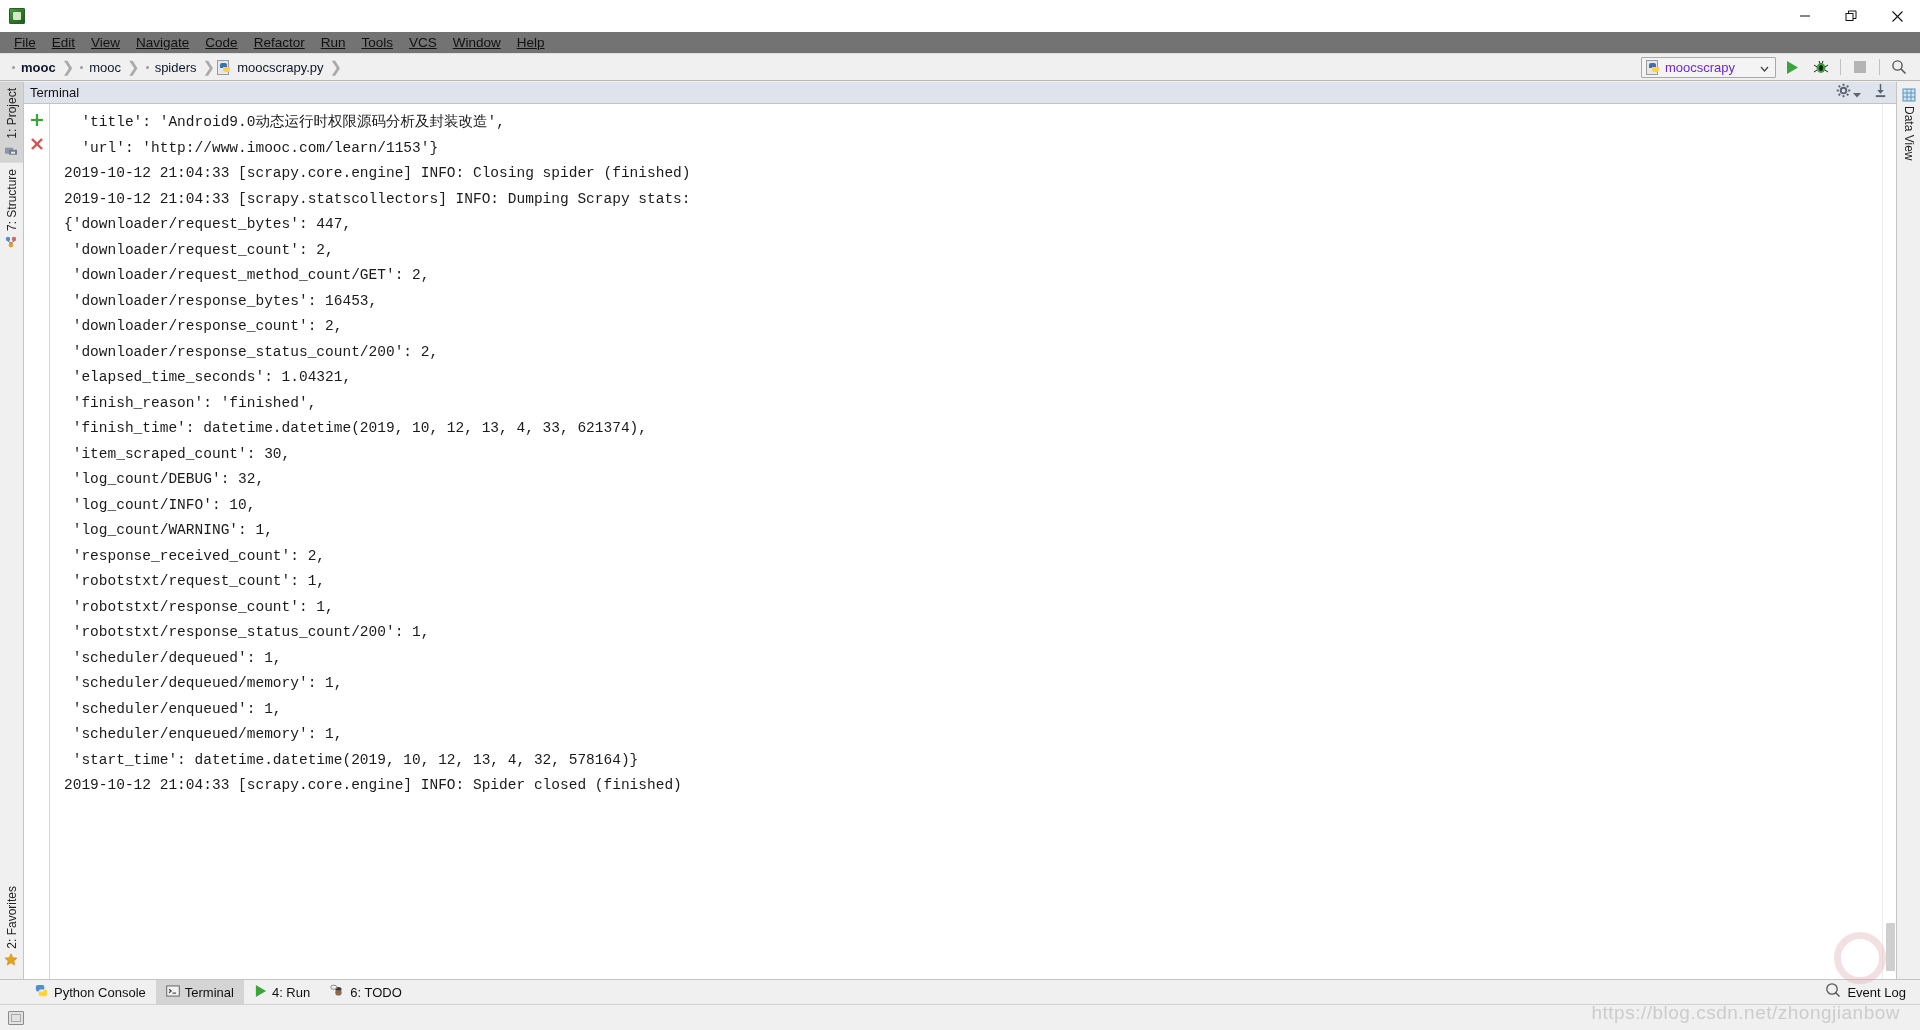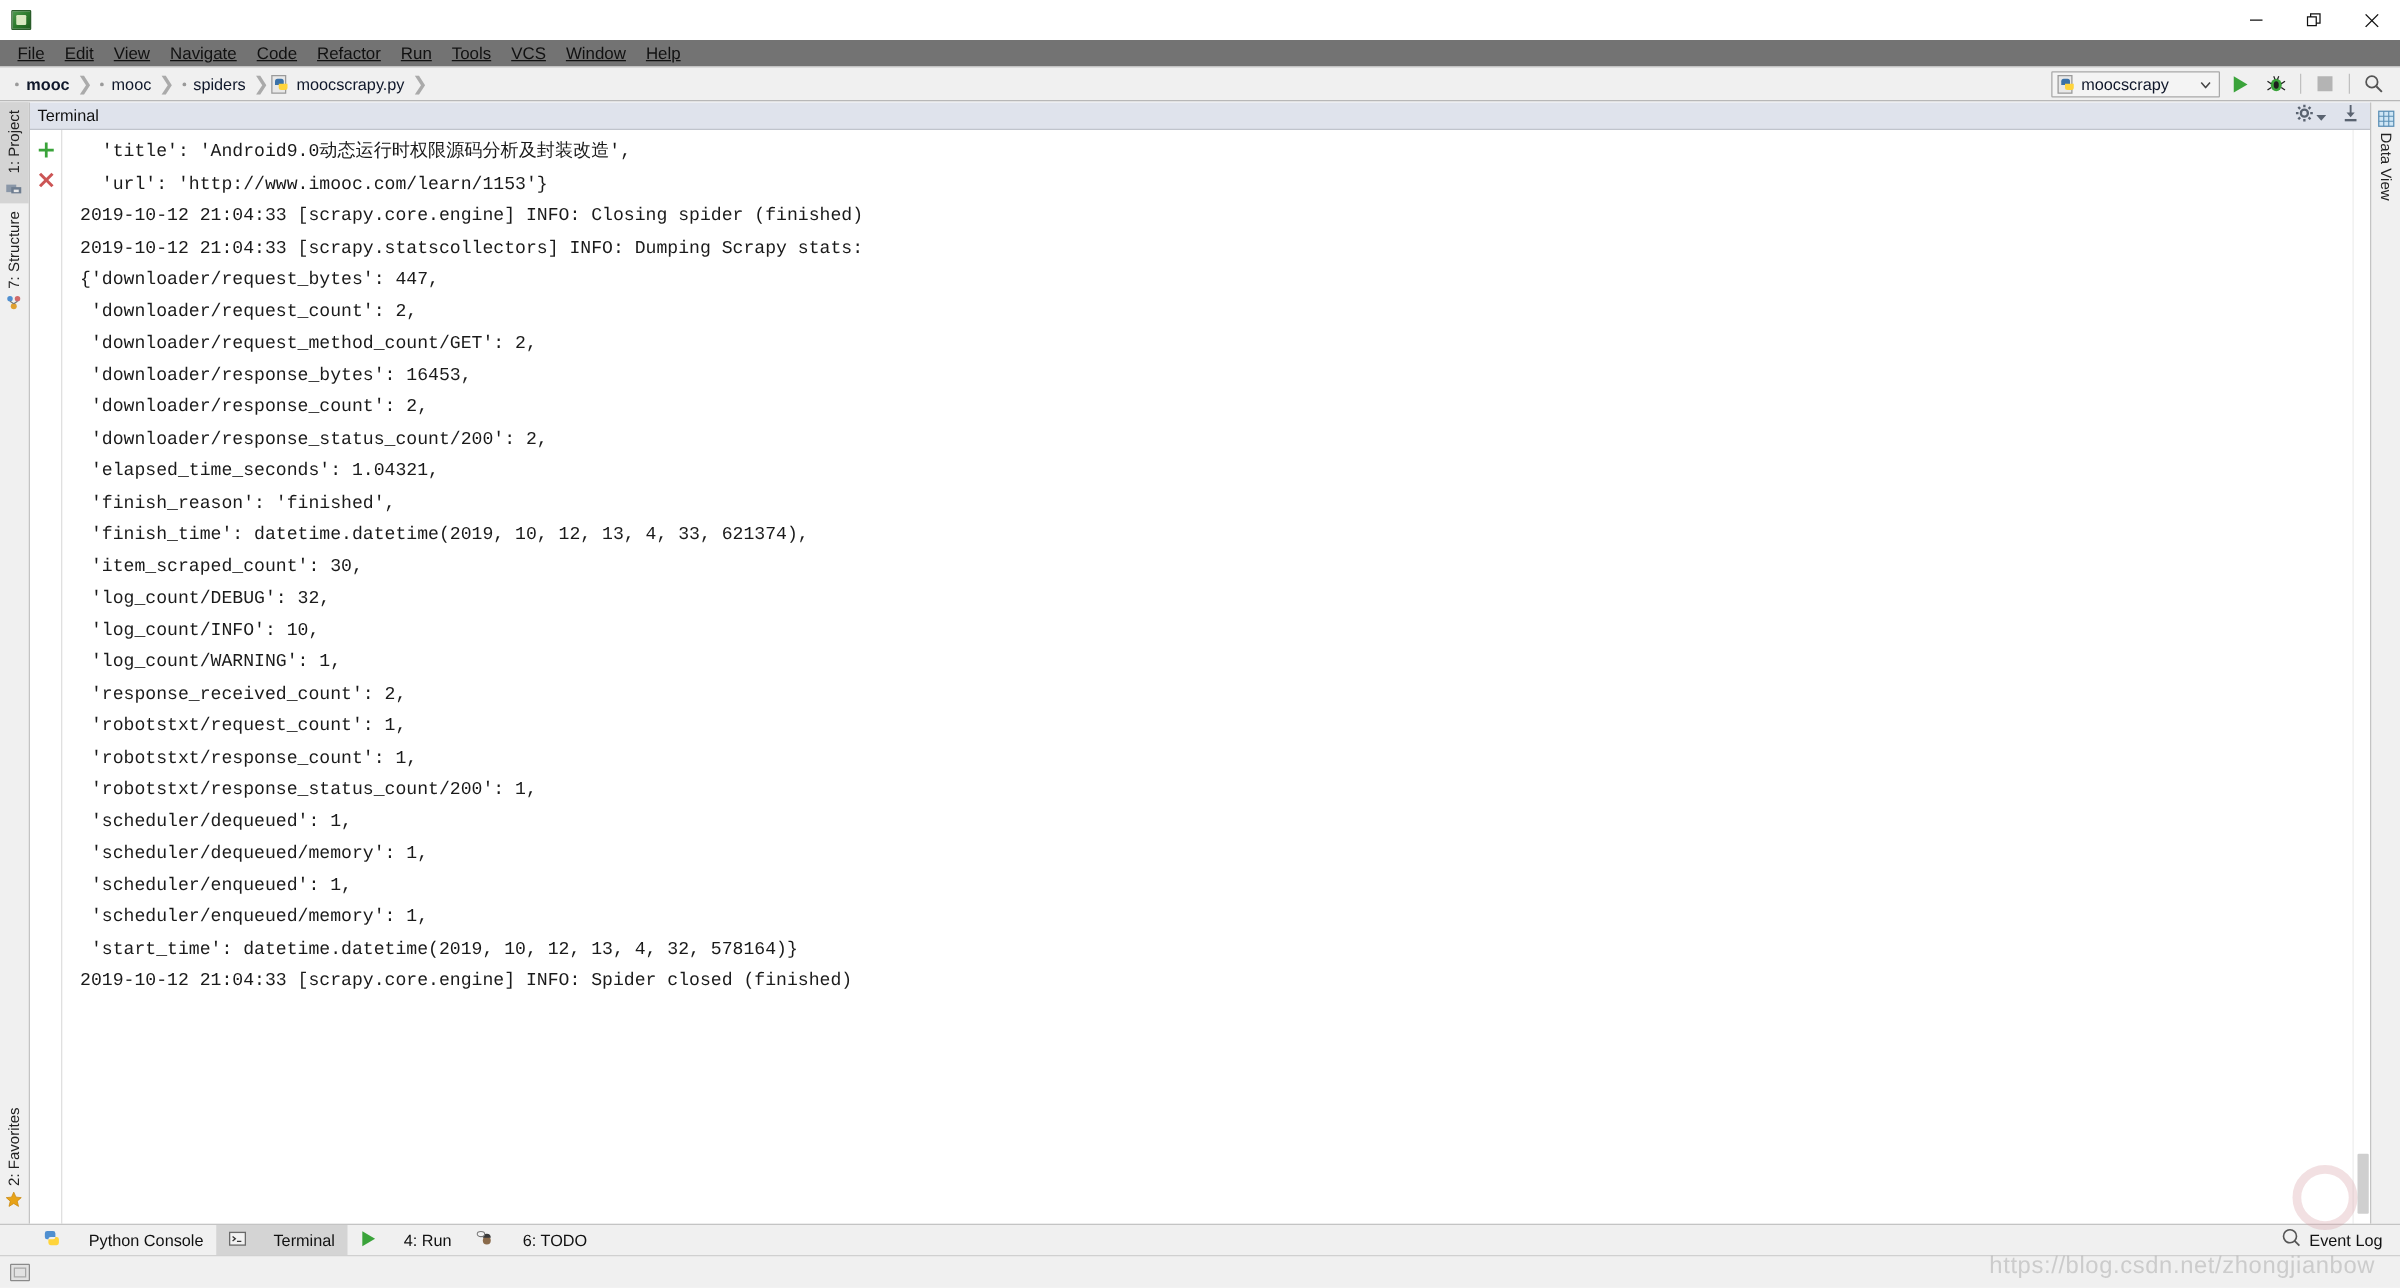--- a/index.html
+++ b/index.html
@@ -84,21 +84,21 @@
   .py-file-icon .sn2 { position: absolute; left: 6px; top: 7px; width: 7px; height: 5px;
     background: #ffd43b; border-radius: 0 0 2px 2px; }
 
   #nav-right { margin-left: auto; display: flex; align-items: center; padding-right: 8px; gap: 3px; }
   #run-config {
     display: flex; align-items: center; gap: 5px;
     border: 1px solid #a8a8a8; background: #f4f4f4;
     height: 21px; padding: 0 6px 0 4px; border-radius: 1px;
     min-width: 135px;
   }
-  #run-config .label { font-size: 13px; color: #0f172a; }
+  #run-config .label { font-size: 13px; color: #6d28d9; }
   .tb-btn {
     width: 26px; height: 22px; display: flex; align-items: center; justify-content: center;
   }
   .tb-sep { width: 1px; height: 16px; background: #c0c0c0; margin: 0 3px; }
 
   
   #main {
     position: absolute; top: 82px; left: 0; right: 0; bottom: 51px;
     display: flex;
   }
@@ -163,21 +163,21 @@
 
   
   #toolwindow-bar {
     position: absolute; left: 0; right: 0; bottom: 26px; height: 25px;
     background: #f0f0f0;
     border-top: 1px solid #c4c4c4;
     display: flex; align-items: center;
     padding-left: 24px;
   }
   .tw-btn {
-    display: flex; align-items: center; gap: 22px;
+    display: flex; align-items: center; gap: 5px;
     font-size: 13px; color: #111; height: 25px; padding: 0 10px;
     white-space: nowrap;
     justify-content: space-between;
   }
   .tw-btn.active { background: #d4d4d4; }
   #tw-right { margin-left: auto; display: flex; align-items: center; padding-right: 14px; gap: 6px; }
 
   #statusbar {
     position: absolute; left: 0; right: 0; bottom: 0; height: 26px;
     background: #f0f0f0;

